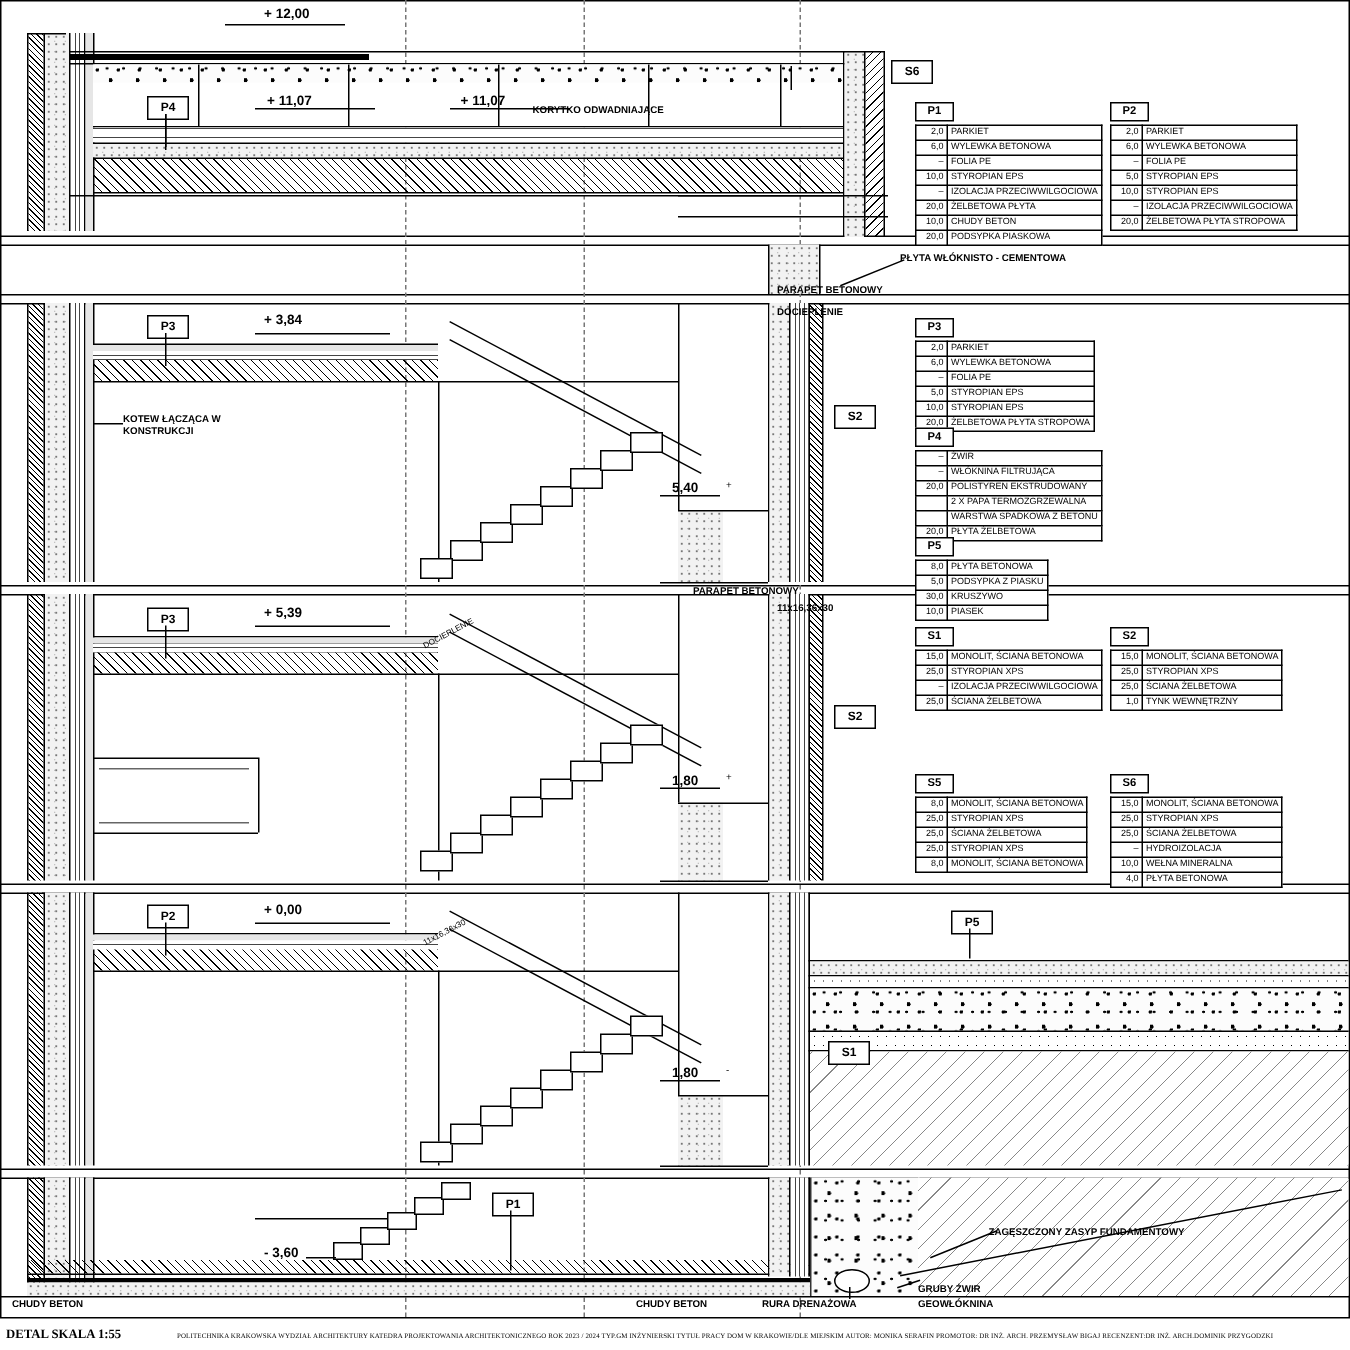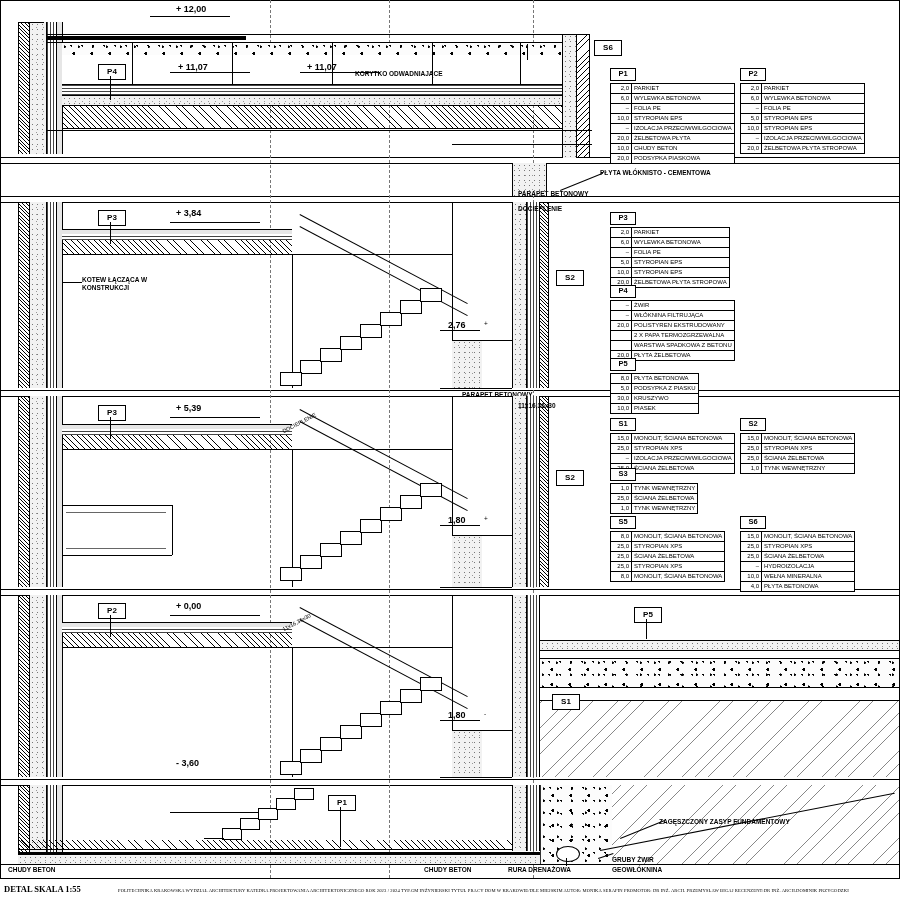--- a/index.html
+++ b/index.html
@@ -267,21 +267,21 @@
   <div class="step" style="left:380px;top:312px;width:20px;height:12px;"></div>
   <div class="step" style="left:400px;top:300px;width:20px;height:12px;"></div>
   <div class="step" style="left:420px;top:288px;width:20px;height:12px;"></div>
   <div class="step" style="left:280px;top:372px;width:20px;height:12px;"></div>
 
   <div class="concrete" style="position:absolute;left:452px;top:340px;width:30px;height:48px;"></div>
   <div class="ln hline" style="left:452px;top:340px;width:60px;"></div>
   <div class="ln hline" style="left:440px;top:388px;width:72px;"></div>
 
   <div class="ln hline" style="left:440px;top:330px;width:40px;"></div>
-  <div class="lvl" style="left:448px;top:320px;">2,76</div>
+  <div class="lvl" style="left:448px;top:320px;">5,40</div>
   <div class="lbl" style="left:484px;top:320px;">+</div>
 
   <div class="ln vline" style="left:512px;top:202px;height:186px;"></div>
   <div class="concrete" style="position:absolute;left:513px;top:202px;width:13px;height:186px;"></div>
   <div class="ln vline" style="left:526px;top:202px;height:186px;"></div>
   <div class="insul" style="position:absolute;left:527px;top:202px;width:12px;height:186px;"></div>
   <div class="ln vline" style="left:539px;top:202px;height:186px;"></div>
   <div class="hatchdense" style="position:absolute;left:540px;top:202px;width:8px;height:186px;"></div>
   <div class="ln vline" style="left:548px;top:202px;height:186px;"></div>
 
@@ -481,39 +481,20 @@
             <td class="d">ŚCIANA ŻELBETOWA</td>
           </tr>
       <tr>
             <td class="n">1,0</td>
             <td class="d">TYNK WEWNĘTRZNY</td>
           </tr>
     </tbody>
       </table>
   </div>
 
-  <div class="legend" style="left:610px;top:468px;">
-    <div class="lg-tag">S3</div>
-    <table class="lg">
-      <tbody>
-          <tr>
-            <td class="n">1,0</td>
-            <td class="d">TYNK WEWNĘTRZNY</td>
-          </tr>
-      <tr>
-            <td class="n">25,0</td>
-            <td class="d">ŚCIANA ŻELBETOWA</td>
-          </tr>
-      <tr>
-            <td class="n">1,0</td>
-            <td class="d">TYNK WEWNĘTRZNY</td>
-          </tr>
-    </tbody>
-      </table>
-  </div>
 
 
   <div class="legend" style="left:610px;top:516px;">
     <div class="lg-tag">S5</div>
     <table class="lg">
       <tbody>
           <tr>
             <td class="n">8,0</td>
             <td class="d">MONOLIT, ŚCIANA BETONOWA</td>
           </tr>
@@ -645,21 +626,21 @@
   <div class="grey" style="position:absolute;left:57px;top:785px;width:5px;height:78px;"></div>
   <div class="ln vline" style="left:62px;top:785px;height:78px;"></div>
 
   <div class="ln hline" style="left:18px;top:849px;width:540px;"></div>
   <div class="solidblack" style="position:absolute;left:18px;top:852px;width:540px;height:3px;"></div>
   <div class="hatch45" style="position:absolute;left:18px;top:840px;width:540px;height:9px;"></div>
   <div class="concrete" style="position:absolute;left:18px;top:855px;width:540px;height:9px;"></div>
   <div class="ln hline" style="left:0;top:864px;width:900px;"></div>
 
   <div class="ln hline" style="left:170px;top:812px;width:90px;"></div>
-  <div class="lvl" style="left:176px;top:758px;">- 3,60</div>
+  <div class="lvl" style="left:176px;top:830px;">- 3,60</div>
   <div class="tag" style="left:328px;top:795px;">P1</div>
   <div class="ln vline" style="left:340px;top:807px;height:40px;"></div>
 
   <div class="step" style="left:222px;top:828px;width:18px;height:10px;"></div>
   <div class="step" style="left:240px;top:818px;width:18px;height:10px;"></div>
   <div class="step" style="left:258px;top:808px;width:18px;height:10px;"></div>
   <div class="step" style="left:276px;top:798px;width:18px;height:10px;"></div>
   <div class="step" style="left:294px;top:788px;width:18px;height:10px;"></div>
   <div class="ln hline" style="left:204px;top:838px;width:20px;"></div>
 

